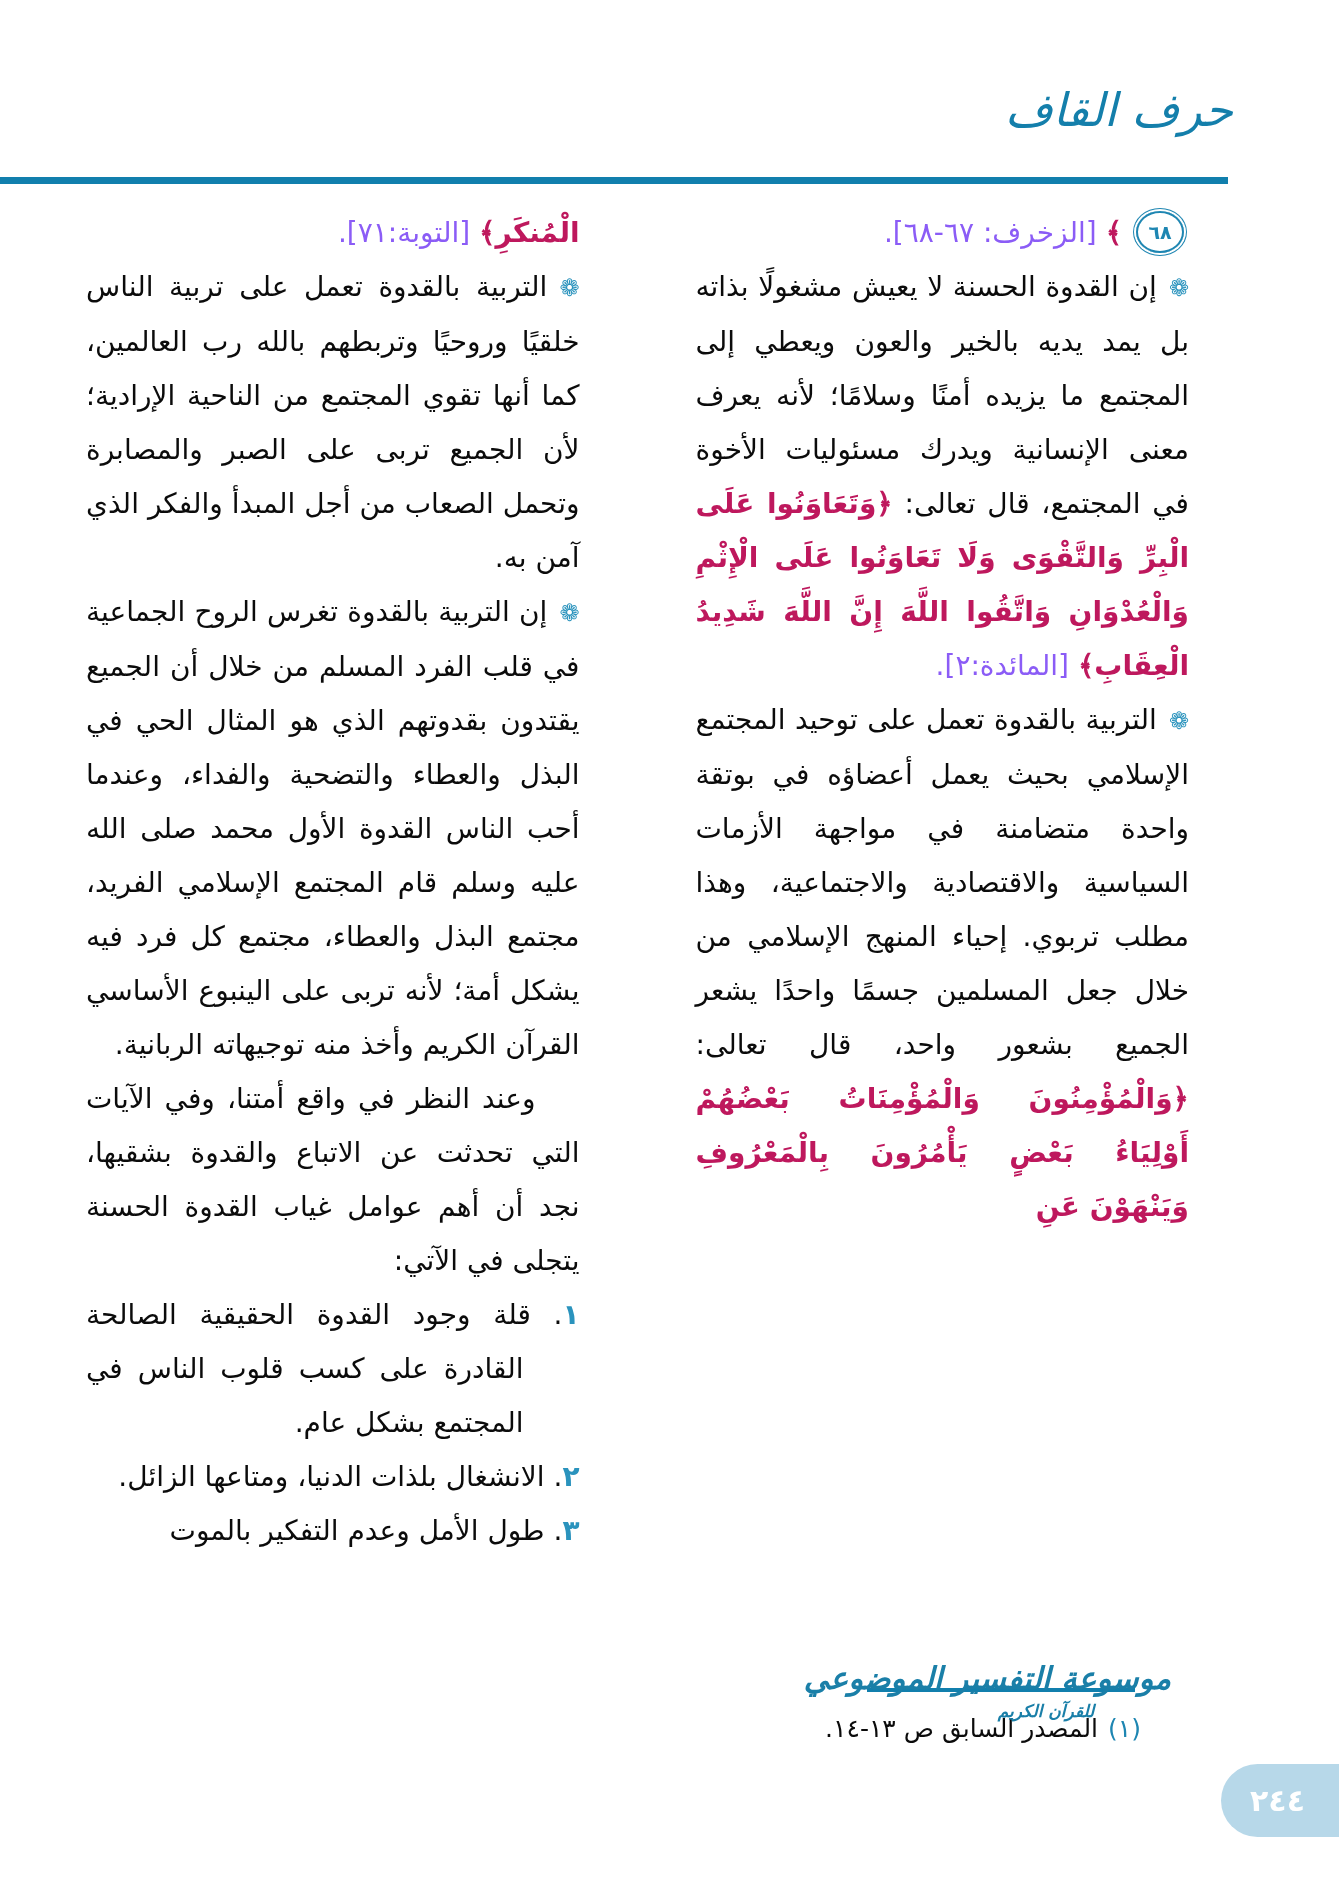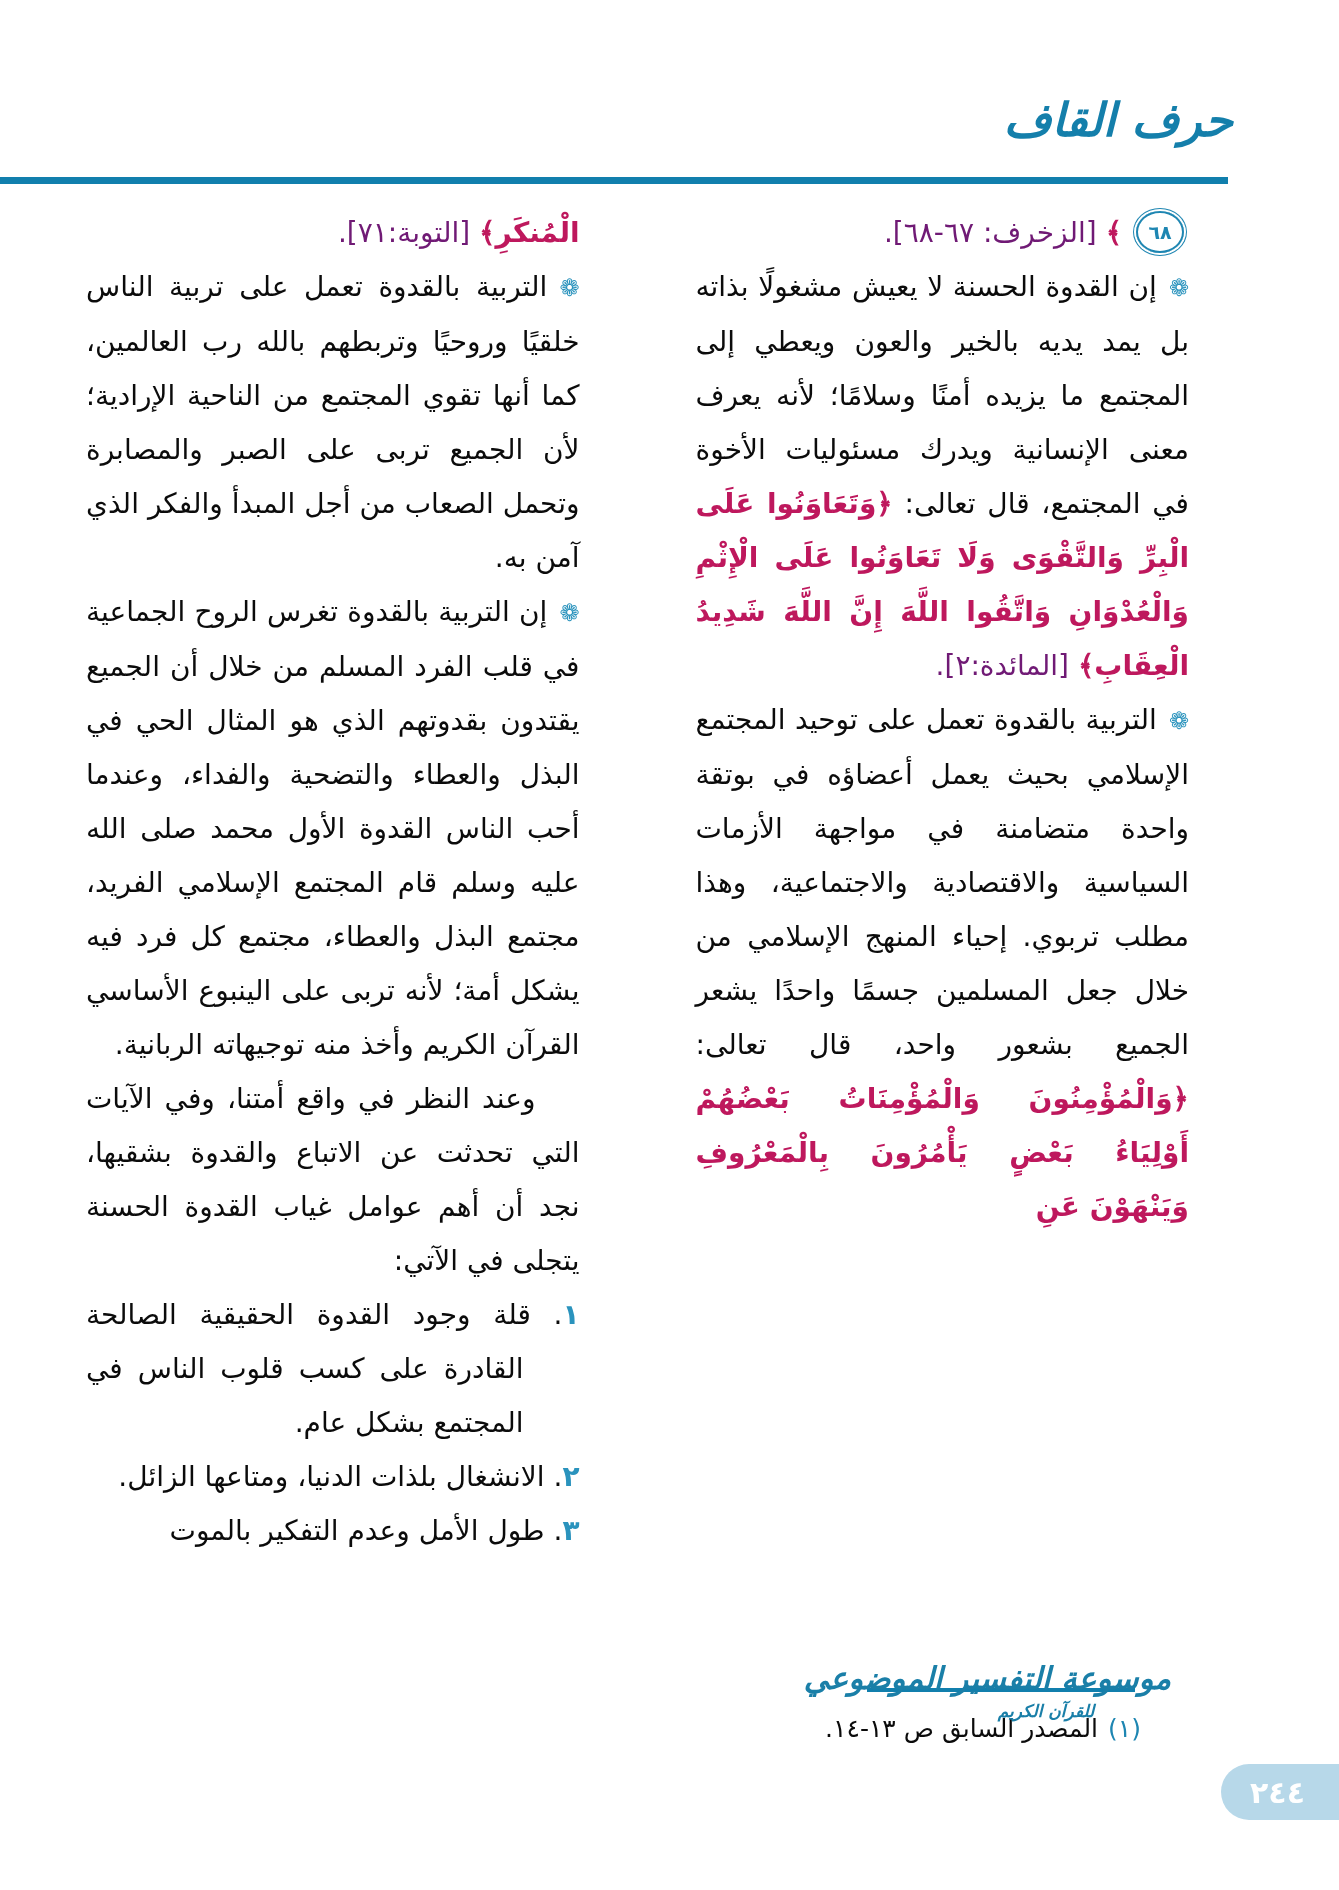--- a/index.html
+++ b/index.html
@@ -7,40 +7,40 @@
   body {
     width:1339px; height:1890px; position:relative;
     font-family:"DejaVu Sans", sans-serif;
     color:#0b0b0b;
     overflow:hidden;
   }
   .page { position:absolute; inset:0; background:#ffffff; }
 
   
   .header-title{
-    position:absolute; top:93px; right:106px;
-    font-size:46px; font-weight:bold; font-style:italic;
+    position:absolute; top:83px; right:106px;
+    font-size:46px; font-weight:normal; font-style:italic;
     color:#147fab; letter-spacing:1px;
   }
   .header-rule{
     position:absolute; top:177px; left:0; right:111px; height:7px;
     background:#117fad;
   }
 
   
   .content{
     position:absolute; top:206px; right:150px; left:86px;
     display:flex; gap:116px;
   }
   .col{ flex:1 1 0; font-size:28px; line-height:54px; text-align:justify; }
   .col p{ margin:0; }
   .indent{ text-indent:44px; }
 
   .quran{ color:#be185d; font-weight:bold; }
-  .ref{ color:#701a75; }
+  .ref{ color:#8b5cf6; }
   .verse-line{ text-align:justify; }
 
   .ayah-medallion{
     display:inline-flex; align-items:center; justify-content:center;
     width:48px; height:42px; border:2px solid #1e86b2; border-radius:50%;
     font-size:19px; line-height:1; color:#1e86b2; font-weight:bold;
     vertical-align:middle; margin:0 5px; position:relative; top:-2px;
     box-shadow:0 0 0 2px #fff, 0 0 0 3px #1e86b2;
   }
 
@@ -74,21 +74,21 @@
     text-align:center; color:#1a7fa8;
   }
   .logo-line1{
     font-size:31px; font-weight:bold; font-style:italic; line-height:44px;
     white-space:nowrap;
   }
   .logo-line2{
     font-size:17px; font-weight:bold; font-style:italic; line-height:22px;
   }
   .page-badge{
-    position:absolute; top:1764px; right:0; width:118px; height:56px;
+    position:absolute; top:1764px; right:0; width:118px; height:73px;
     background:#b7d8e9; border-radius:37px 0 0 37px;
     display:flex; align-items:center; justify-content:center;
   }
   .page-badge span{
     color:#ffffff; font-size:30px; font-weight:bold; letter-spacing:5px;
     padding-right:5px;
   }
 </style>
 </head>
 <body>

